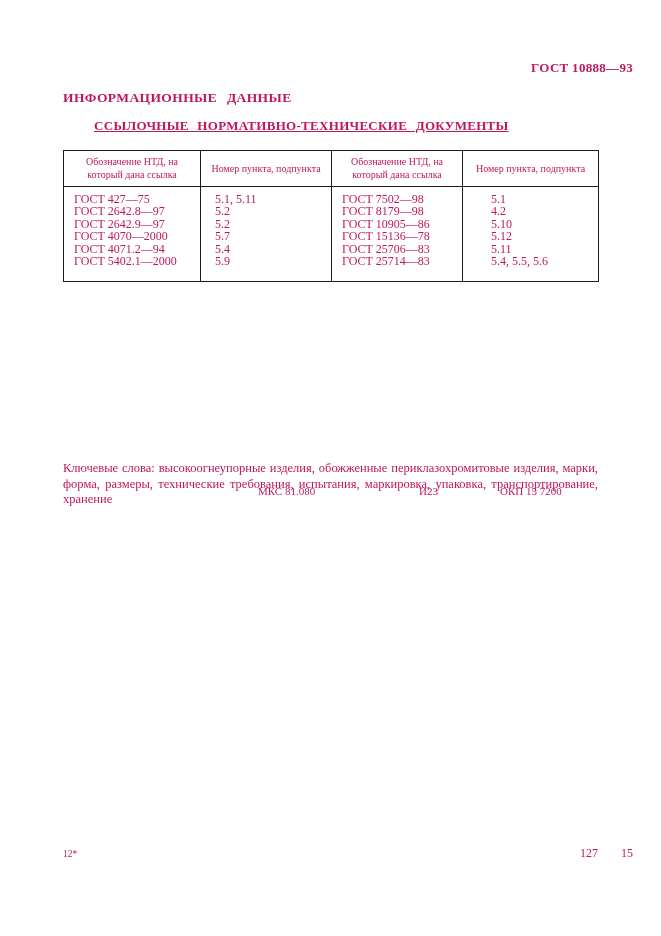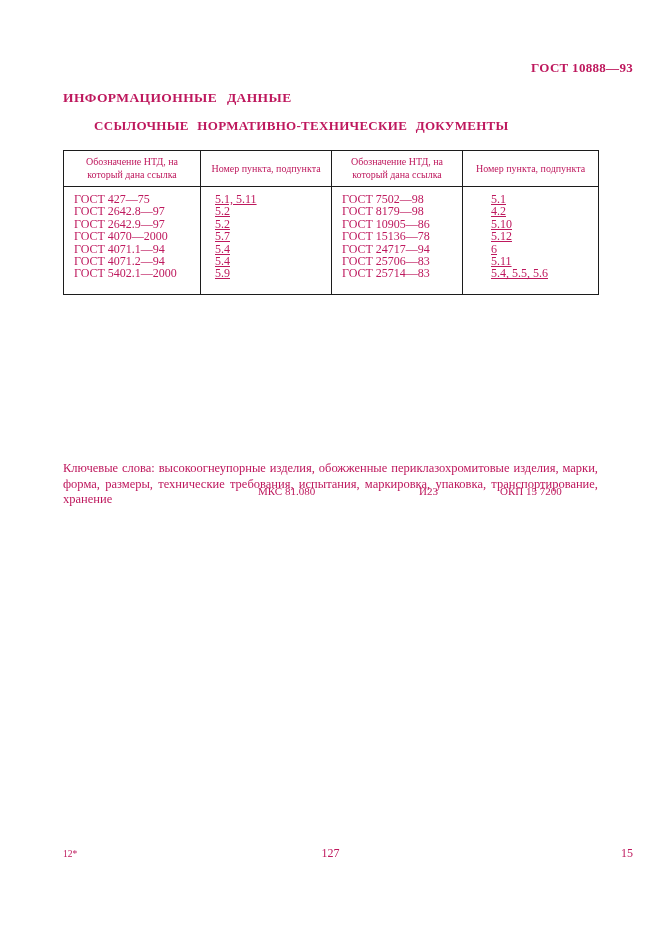--- a/index.html
+++ b/index.html
@@ -35,20 +35,21 @@
     letter-spacing: 0.4px;
   }
   .h2 {
     position: absolute;
     top: 118px;
     left: 94px;
     font-weight: bold;
     font-size: 13px;
     word-spacing: 5px;
     letter-spacing: 0.3px;
+    text-decoration: underline;
   }
   table.ref-table {
     position: absolute;
     top: 150px;
     left: 63px;
     width: 535px;
     border-collapse: collapse;
     table-layout: fixed;
   }
   table.ref-table { border: 1.5px solid #1c1c1c; }
@@ -68,21 +69,21 @@
   .ref-table td {
     border-left: 1px solid #1c1c1c;
     border-right: 1px solid #1c1c1c;
     font-size: 12px;
     line-height: 12.4px;
     vertical-align: top;
     padding: 0 2px 0 10px;
     white-space: nowrap;
     overflow: hidden;
   }
-  .ref-table td.num { padding-left: 14px; text-decoration: underline; }
+  .ref-table td.num { padding-left: 14px; }
   .ref-table td:nth-child(4).num { padding-left: 28px; }
   .ref-table tbody tr:first-child td { padding-top: 6px; }
   .ref-table tbody tr:last-child td { padding-bottom: 14px; }
   .codes {
     position: absolute;
     top: 438px;
     left: 63px;
     width: 535px;
     height: 16px;
     font-size: 11px;
@@ -104,21 +105,21 @@
     position: absolute;
     left: 63px;
     top: 849px;
     font-size: 9.5px;
   }
   .folio-center {
     position: absolute;
     left: 63px;
     top: 846px;
     width: 535px;
-    text-align: center;
+    text-align: right;
     font-size: 12px;
   }
   .folio-right {
     position: absolute;
     right: 63px;
     top: 846px;
     font-size: 12px;
   }
 </style>
 </head>
@@ -166,26 +167,20 @@
         <td class="ntd">ГОСТ 10905—86</td>
         <td class="num">5.10</td>
       </tr>
       <tr>
         <td class="ntd">ГОСТ 4070—2000</td>
         <td class="num">5.7</td>
         <td class="ntd">ГОСТ 15136—78</td>
         <td class="num">5.12</td>
       </tr>
       <tr>
-        <td class="ntd">ГОСТ 4071.1—94</td>
-        <td class="num">5.4</td>
-        <td class="ntd">ГОСТ 24717—94</td>
-        <td class="num">6</td>
-      </tr>
-      <tr>
         <td class="ntd">ГОСТ 4071.2—94</td>
         <td class="num">5.4</td>
         <td class="ntd">ГОСТ 25706—83</td>
         <td class="num">5.11</td>
       </tr>
       <tr>
         <td class="ntd">ГОСТ 5402.1—2000</td>
         <td class="num">5.9</td>
         <td class="ntd">ГОСТ 25714—83</td>
         <td class="num">5.4, 5.5, 5.6</td>

